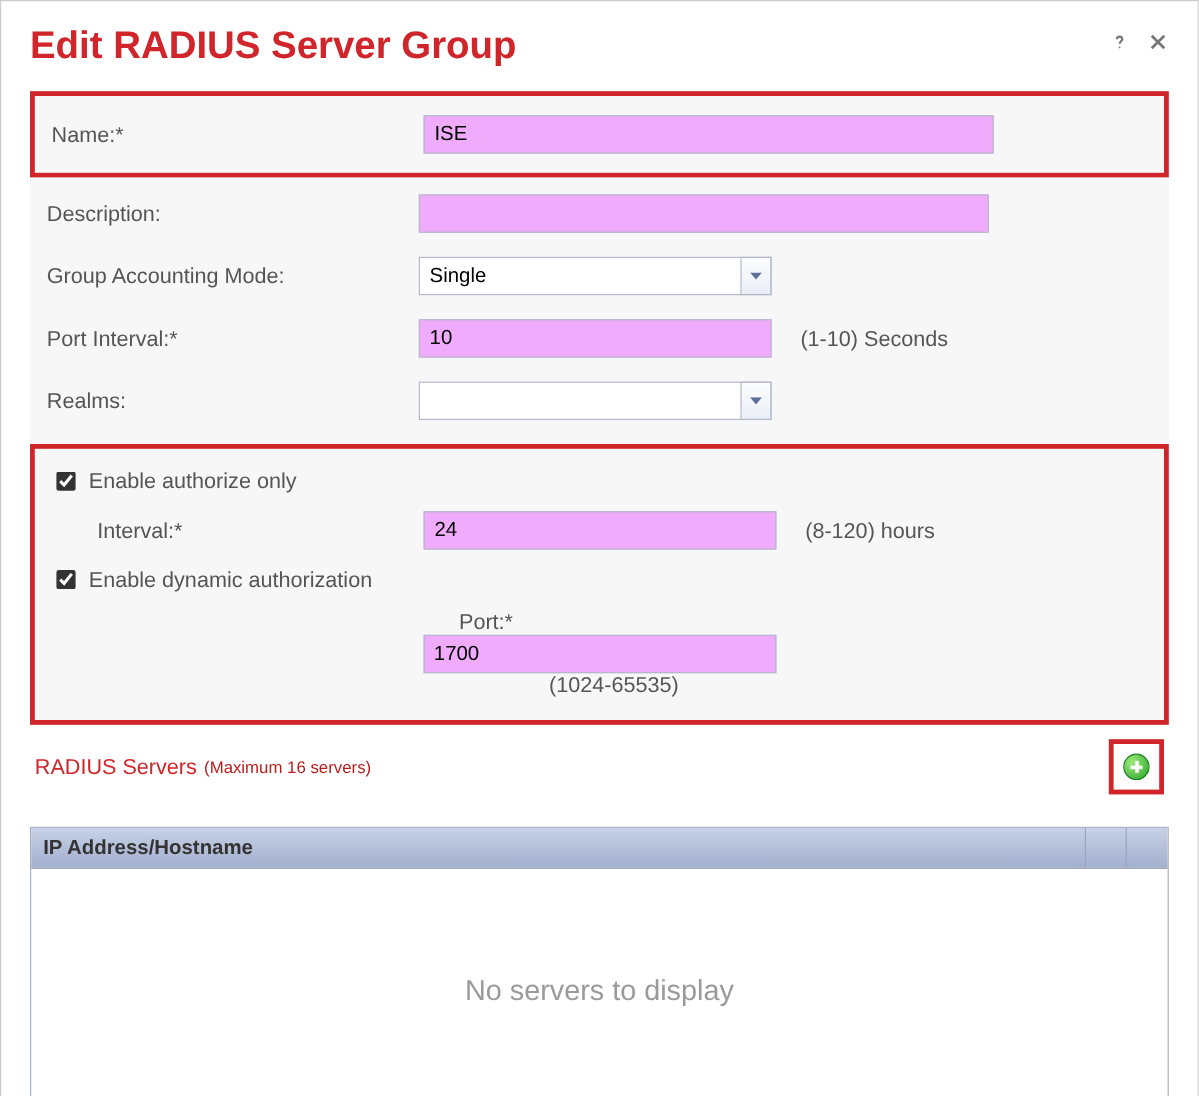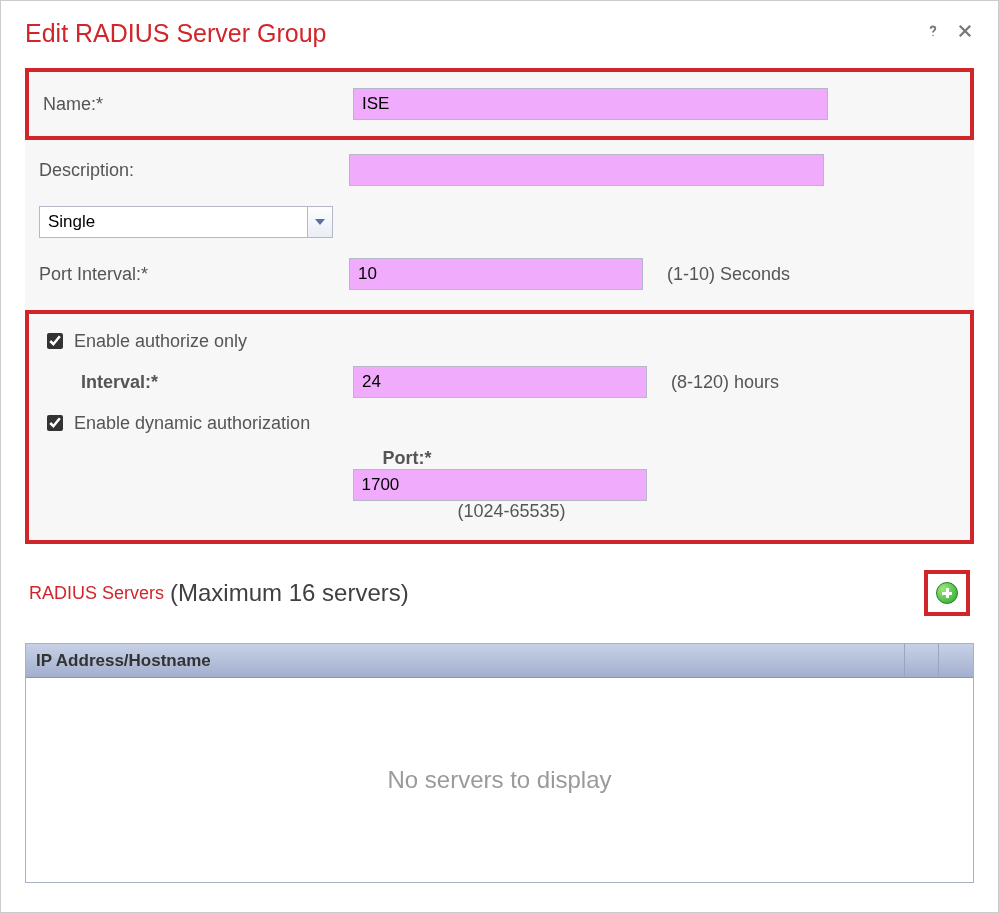--- a/index.html
+++ b/index.html
@@ -17,41 +17,41 @@
     position: relative;
     padding: 0;
   }
   .dialog-header {
     display: flex;
     align-items: center;
     padding: 18px 24px 10px 24px;
   }
   .dialog-title {
     color: #d0252a;
-    font-size: 25px;
-    font-weight: normal;
+    font-size: 32px;
+    font-weight: bold;
     flex: 1;
   }
   .header-icons {
     display: flex;
     gap: 14px;
     color: #777;
     font-size: 20px;
     align-items: center;
   }
   .header-icon {
     cursor: pointer;
   }
   .dialog-body {
     padding: 10px 24px 20px 24px;
   }
   .highlight-group {
     border: 4px solid #d0252a;
     padding: 10px 14px;
-    margin-bottom: 16px;
+    margin-bottom: 2px;
     background: #f7f7f7;
   }
   .plain-group {
     padding: 10px 14px;
     background: #f7f7f7;
   }
   .form-row {
     display: flex;
     align-items: center;
     padding: 10px 0;
@@ -103,39 +103,38 @@
     display: flex;
     align-items: center;
     gap: 8px;
     padding: 6px 0;
     font-size: 18px;
     color: #555;
   }
   .indent .form-label {
     padding-left: 38px;
     width: 310px;
-    font-weight: bold;
   }
   input[type="checkbox"] {
     width: 16px; height: 16px;
     accent-color: #333;
   }
 
   .servers-header-row {
     display: flex;
     align-items: center;
     padding: 10px 0 4px 4px;
   }
   .servers-header-title {
     color: #d0252a;
     font-size: 18px;
   }
   .servers-header-sub {
-    color: #404040;
-    font-size: 24px;
+    color: #b91c1c;
+    font-size: 14px;
     margin-left: 6px;
     flex: 1;
   }
   .add-btn-box {
     border: 4px solid #d0252a;
     padding: 8px;
     margin-right: 4px;
     display: flex; align-items: center; justify-content: center;
   }
   .add-btn {
@@ -225,36 +224,48 @@
       </div>
     </div>
 
     <div class="plain-group" style="padding-top:4px;">
       <div class="form-row">
         <div class="form-label">Description:</div>
         <input class="text-input w-wide" value="" style="">
       </div>
 
       <div class="form-row">
+        <div class="form-label">Group Accounting Mode:</div>
         <div class="select-wrap">
           <input class="select-input w-med" readonly="" value="Single" style="">
           <div class="select-arrow">
             <svg viewBox="0 0 10 6">
                 <path d="M0 0 L5 6 L10 0 Z" fill="#5a6f9a"></path>
               </svg>
           </div>
         </div>
       </div>
 
       <div class="form-row">
         <div class="form-label">Port Interval:*</div>
         <input class="text-input w-med" value="10" style="">
         <div class="hint">(1-10) Seconds</div>
       </div>
 
+      <div class="form-row">
+        <div class="form-label">Realms:</div>
+        <div class="select-wrap">
+          <input class="select-input w-med" readonly="" value="" style="">
+          <div class="select-arrow">
+            <svg viewBox="0 0 10 6">
+                <path d="M0 0 L5 6 L10 0 Z" fill="#5a6f9a"></path>
+              </svg>
+          </div>
+        </div>
+      </div>
     </div>
 
     <div class="highlight-group" style="margin-top:0;">
       <div class="checkbox-row">
         <input type="checkbox" checked="" style="">
         <span>Enable authorize only</span>
       </div>
       <div class="form-row indent" style="padding:8px 0;">
         <div class="form-label">Interval:*</div>
         <input class="text-input w-med" value="24" style="">

